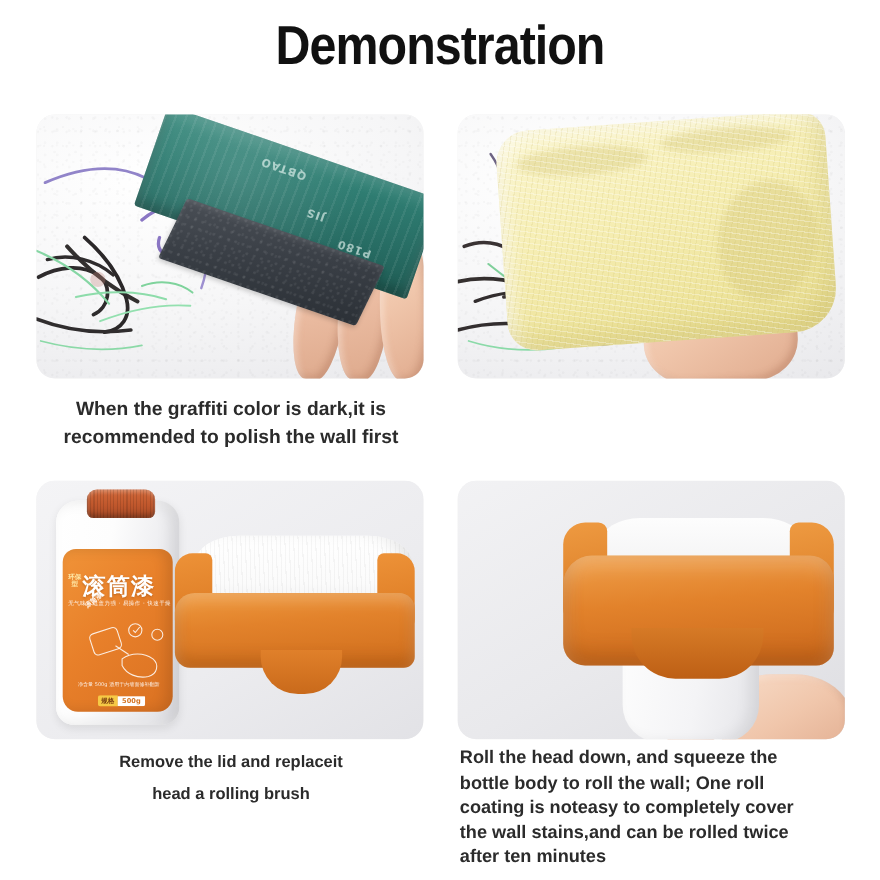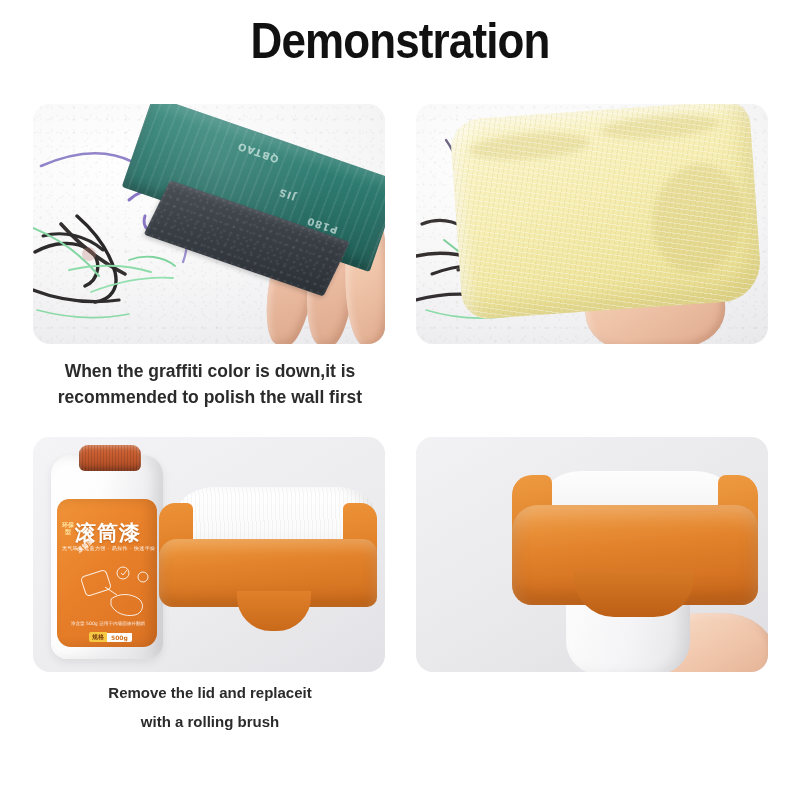--- a/index.html
+++ b/index.html
@@ -414,24 +414,31 @@
         <div class="r4-fabric-top"></div>
         <div class="r4-arm l"></div>
         <div class="r4-arm r"></div>
         <div class="r4-body"></div>
         <div class="r4-skirt"></div>
       </div>
     </div>
   </div>
 
   <div class="cap cap-1">
-    <span>When the graffiti color is down,it is</span>
+    <span>When the graffiti color is dark,it is</span>
     <span>recommended to polish the wall first</span>
   </div>
 
 
   <div class="cap cap-3">
     <span>Remove the lid and replaceit</span>
-    <span>with a rolling brush</span>
-  </div>
-
+    <span>head a rolling brush</span>
+  </div>
+
+  <div class="cap cap-4">
+    <span>Roll the head down, and squeeze the</span>
+    <span>bottle body to roll the wall; One roll</span>
+    <span>coating is noteasy to completely cover</span>
+    <span>the wall stains,and can be rolled twice</span>
+    <span>after ten minutes</span>
+  </div>
 
 </div>
 
 </body></html>

